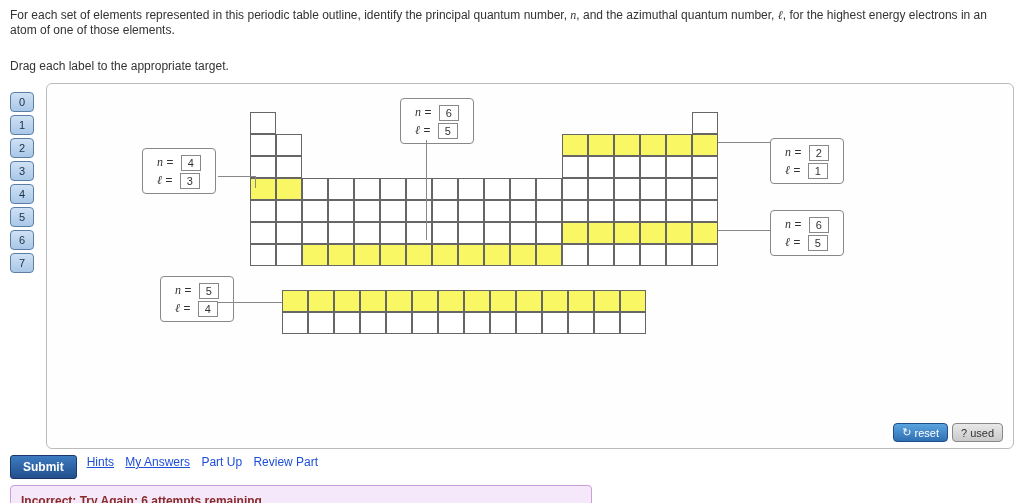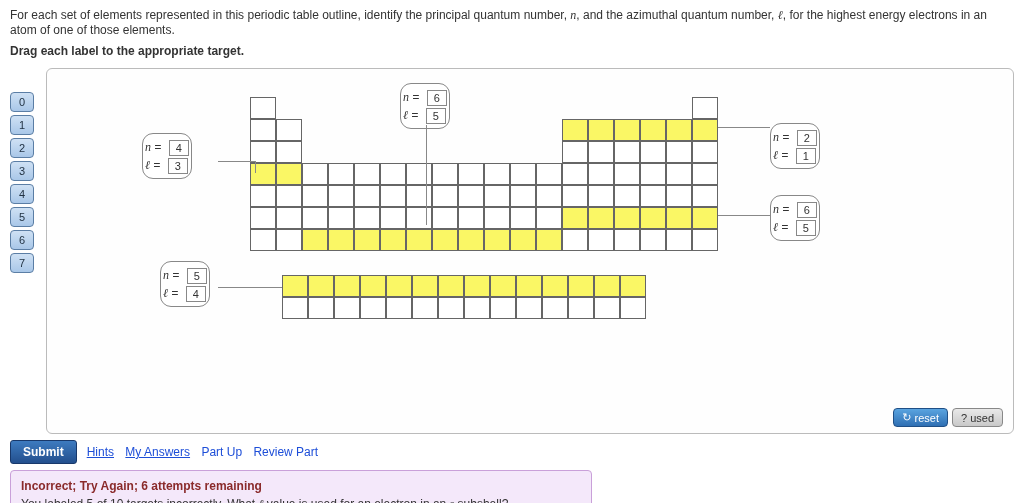--- a/index.html
+++ b/index.html
@@ -1,33 +1,33 @@
 <!DOCTYPE html>
 <html><head>
 <meta charset="utf-8">
 <style>
 body{margin:0;font-family:Arial,Helvetica,sans-serif;font-size:12px;color:#333;background:#fff}
 .instructions{padding:8px 10px 4px}
 .instructions .italic{font-style:italic}
-.instructions .bold{font-weight:bold;margin-top:7px}
+.instructions .bold{font-weight:normal;margin-top:22px}
 .workspace{border:1px solid #bbb;border-radius:6px;margin:6px 10px 6px 46px;padding:14px 16px 10px;position:relative;min-height:340px;background:#fefefe}
 .palette{position:absolute;left:10px;top:92px;display:flex;flex-direction:column;gap:3px}
 .chip{background:linear-gradient(#cfe1f4,#a9c7e8);border:1px solid #5b7ea5;border-radius:4px;width:22px;height:18px;display:flex;align-items:center;justify-content:center;font-size:11px;color:#234;cursor:grab}
 .ptwrap{position:relative;width:860px;height:320px;margin:0 auto}
 .pt{position:absolute}
 .cell{width:26px;height:22px;border:1px solid #666;box-sizing:border-box;display:inline-block;vertical-align:top;background:#fff}
 .cell.hi{background:#faf765}
 .row{white-space:nowrap;line-height:0}
-.labelbox{position:absolute;border:1px solid #888;background:#fff;border-radius:11px;padding:4px 2px;font-style:italic;font-size:12px;line-height:1.5}
+.labelbox{position:absolute;border:1px solid #888;background:#fff;border-radius:4px;padding:4px 14px;font-style:italic;font-size:12px;line-height:1.5}
 .labelbox .slot{display:inline-block;border:1px solid #888;background:#fff;min-width:18px;height:14px;text-align:center;font-style:normal;font-size:11px;line-height:14px;vertical-align:middle;margin-left:4px}
 .connector{position:absolute;background:#888}
 .footer-btns{position:absolute;right:10px;bottom:6px;display:flex;gap:4px}
 .rbtn{background:linear-gradient(#5aa4e0,#2f6fb3);color:#fff;border:1px solid #1f4f86;border-radius:4px;padding:2px 8px;font-size:11px;cursor:pointer;display:flex;align-items:center;gap:3px}
 .rbtn.help{background:linear-gradient(#e9e9e9,#c9c9c9);color:#333;border-color:#888}
-.actionbar{margin:6px 10px;display:flex;align-items:center;gap:10px}
+.actionbar{margin:6px 10px;display:flex;align-items:flex-start;gap:10px}
 .submit{background:linear-gradient(#3d7bc0,#234f8d);color:#fff;border:1px solid #18386a;border-radius:3px;padding:4px 12px;font-weight:bold;font-size:12px;cursor:pointer}
 .links span{text-decoration:underline;color:#1d4ed8;margin-right:8px;cursor:pointer;font-size:12px}
 .links span.plain{text-decoration:none}
 .feedback{margin:4px 10px 10px;border:1px solid #c9a0d9;background:#f4e8fa;border-radius:4px;padding:8px 10px;max-width:560px}
 .feedback .hd{color:#8a2a2a;font-weight:bold;margin-bottom:4px}
 .mi{font-style:italic;font-family:'Times New Roman',serif}
 </style>
 </head>
 <body>
 

